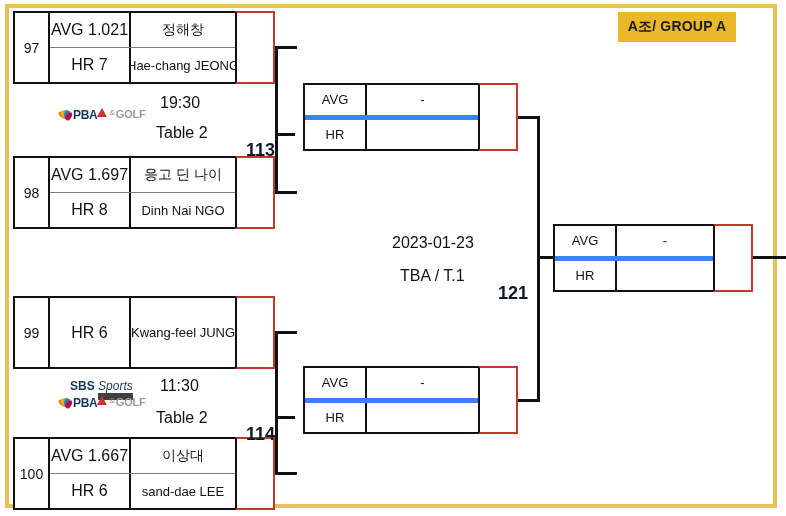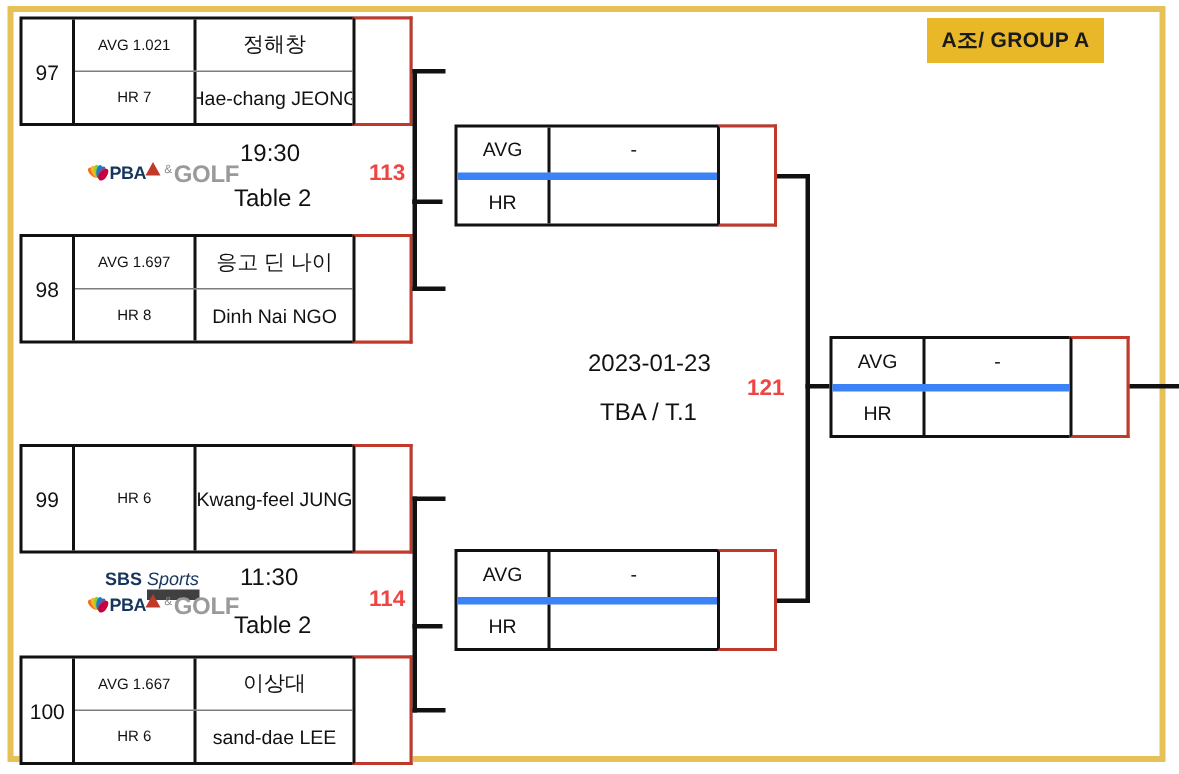--- a/index.html
+++ b/index.html
@@ -18,21 +18,21 @@
   .pbox{position:absolute;box-sizing:border-box;border:2px solid #111;
         background:#fff;display:flex;}
   .pbox .seed{width:33px;flex:0 0 33px;border-right:2px solid #111;
         display:flex;align-items:center;justify-content:center;
         font-size:14px;color:#111;}
   .pbox .rows{flex:1 1 auto;display:flex;flex-direction:column;min-width:0;}
   .pbox .rw{flex:1 1 50%;display:flex;min-height:0;}
   .pbox .rw.top{border-bottom:1px solid #7d7d7d;}
   .pbox .stat{width:79px;flex:0 0 79px;border-right:2px solid #111;
         display:flex;align-items:center;justify-content:center;
-        font-size:10px;color:#111;white-space:nowrap;}
+        font-size:16px;color:#111;white-space:nowrap;}
   .pbox .nm{flex:1 1 auto;display:flex;align-items:center;justify-content:center;
         font-size:13px;color:#111;white-space:nowrap;overflow:hidden;}
   .pbox .nm.kr{font-size:14px;}
   .pbox .score{width:36px;flex:0 0 36px;border-left:2px solid #111;
         border-top:2px solid #c0392b;border-right:2px solid #c0392b;
         border-bottom:2px solid #c0392b;margin:-2px -2px -2px 0;
         background:#fff;}
 
   
   .gbox{position:absolute;box-sizing:border-box;border:2px solid #111;
@@ -49,33 +49,33 @@
         border-top:2px solid #c0392b;border-right:2px solid #c0392b;
         border-bottom:2px solid #c0392b;margin:-2px -2px -2px 0;background:#fff;}
 
   
   .ln{position:absolute;background:#111;}
   .lnh{height:3px;}
   .lnv{width:3px;}
 
   
   .meta{position:absolute;font-size:16px;color:#111;white-space:nowrap;}
-  .mnum{position:absolute;font-size:15px;font-weight:bold;color:#ef4444;}
+  .mnum{position:absolute;font-size:18px;font-weight:bold;color:#0f172a;margin-top:33px;}
 
   
   .pbalogo{position:absolute;display:flex;height:14px;}
   .peacock{display:inline-block;width:13px;height:12px;position:relative;margin-right:2px;}
   .peacock i{position:absolute;bottom:1px;left:6px;width:5px;height:9px;
        border-radius:50% 50% 50% 50%/60% 60% 40% 40%;transform-origin:1px 9px;}
   .pba-t{font-size:12px;font-weight:bold;color:#17365d;letter-spacing:-.3px;}
   .pba-tri{display:inline-block;width:0;height:0;border-left:5px solid transparent;
        border-right:5px solid transparent;border-bottom:9px solid #c0392b;
        margin:0 1px -1px 0;}
   .amp{font-size:8px;color:#8a8a8a;margin:0 1px;}
-  .golf-t{font-size:16px;font-weight:bold;color:#9a9a9a;letter-spacing:-.2px;}
+  .golf-t{font-size:11px;font-weight:bold;color:#9a9a9a;letter-spacing:-.2px;}
   .sbslogo{position:absolute;font-size:12px;white-space:nowrap;}
   .sbs-b{font-weight:bold;color:#17365d;}
   .sbs-i{font-style:italic;color:#17365d;border-bottom:7px solid #404040;}
 </style>
 </head>
 <body>
 
 <div id="stage">
   <div class="frame"></div>
 

